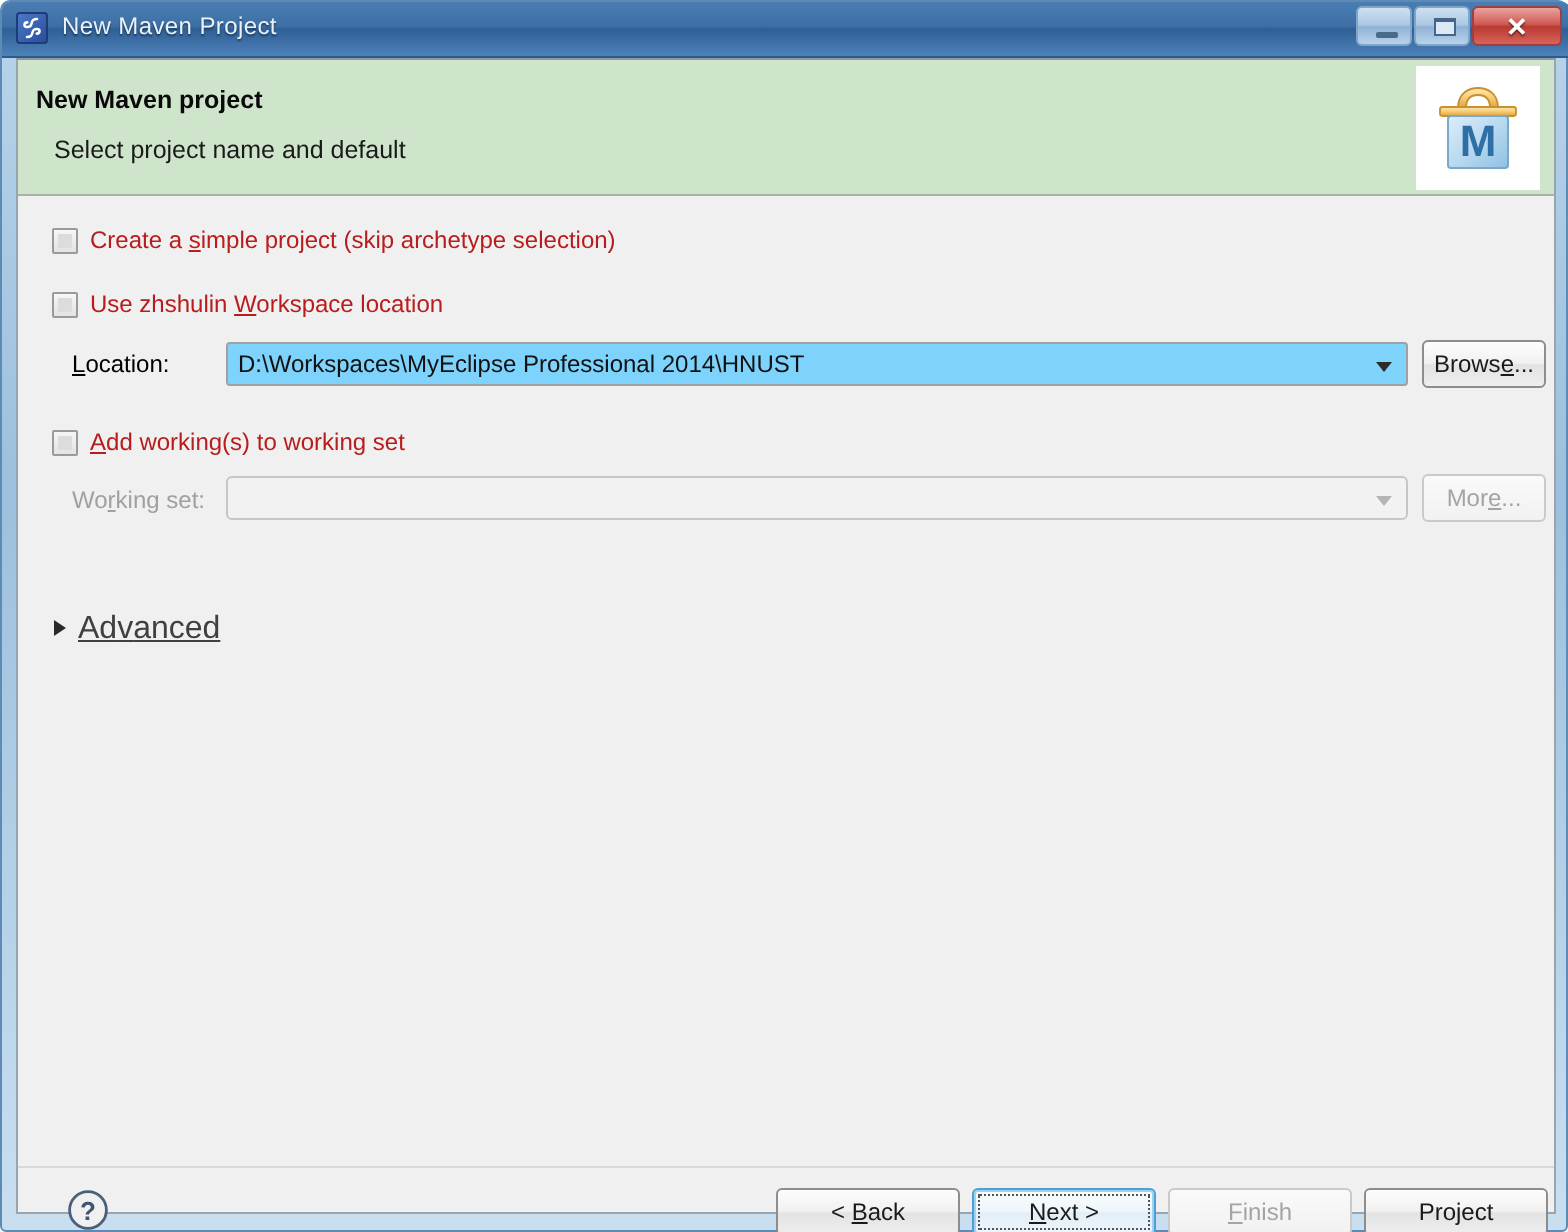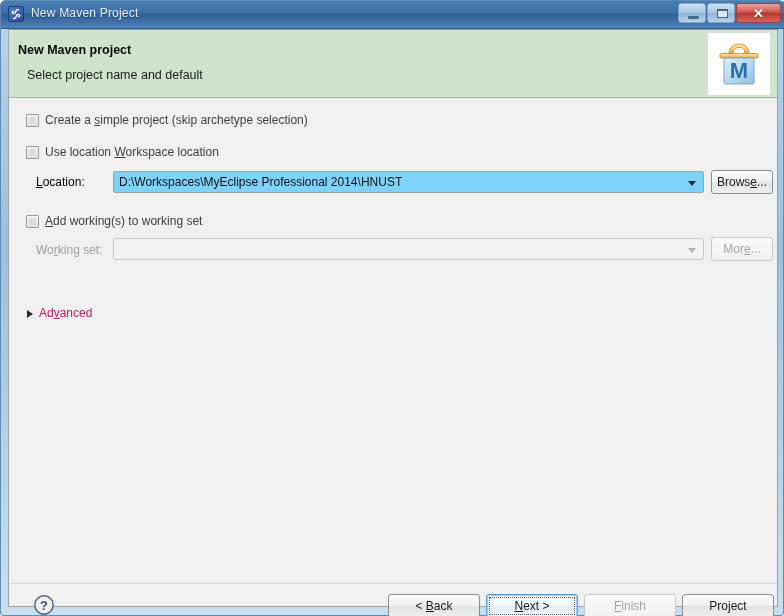--- a/index.html
+++ b/index.html
@@ -182,21 +182,21 @@
     content: "";
     position: absolute;
     left: 2px; top: 2px;
     width: 7px; height: 7px;
     background: #dcdcdc;
   }
   .chk-label {
     position: absolute;
     left: 19px; top: 0px;
     font-size: 12px;
-    color: #404040;
+    color: #b91c1c;
     white-space: nowrap;
   }
   .field-label {
     position: absolute;
     font-size: 12px;
     color: #000;
     white-space: nowrap;
   }
   .field-label.disabled { color: #a0a0a0; }
 
@@ -269,22 +269,23 @@
     position: absolute;
     left: 0; top: 4px;
     width: 0; height: 0;
     border-top: 4.5px solid transparent;
     border-bottom: 4.5px solid transparent;
     border-left: 6px solid #2a2a2a;
   }
   .twistie-label {
     position: absolute;
     left: 12px; top: 0;
-    font-size: 12px;
-    color: #be185d;
+    font-size: 16px;
+    color: #404040;
+    text-decoration: underline;
   }
 
   
   .footer-sep {
     position: absolute;
     left: 0; top: 553px;
     width: 768px;
     height: 1px;
     background: #cfcfcf;
     border-top: 1px solid #d9d9d9;
@@ -376,21 +377,21 @@
 
     <div class="content">
 
       <div class="chk-row" style="left:17px; top:14px;">
         <span class="checkbox inner"></span>
         <span class="chk-label"><span>Create a </span><u>s</u><span>imple project (skip archetype selection)</span></span>
       </div>
 
       <div class="chk-row" style="left:17px; top:46px;">
         <span class="checkbox inner"></span>
-        <span class="chk-label"><span>Use location </span><u>W</u><span>orkspace location</span></span>
+        <span class="chk-label"><span>Use zhshulin </span><u>W</u><span>orkspace location</span></span>
       </div>
 
       <div class="field-label" style="left:27px; top:76px;"><u>L</u><span>ocation:</span></div>
 
       <div class="combo" style="left:104px; top:72px; width:591px;">
         <span class="cval">D:\Workspaces\MyEclipse Professional 2014\HNUST</span>
         <span class="arrow"></span>
       </div>
 
       <div class="btn" style="left:702px; top:71px; width:62px;"><span>Brows</span><u>e</u><span>...</span></div>

